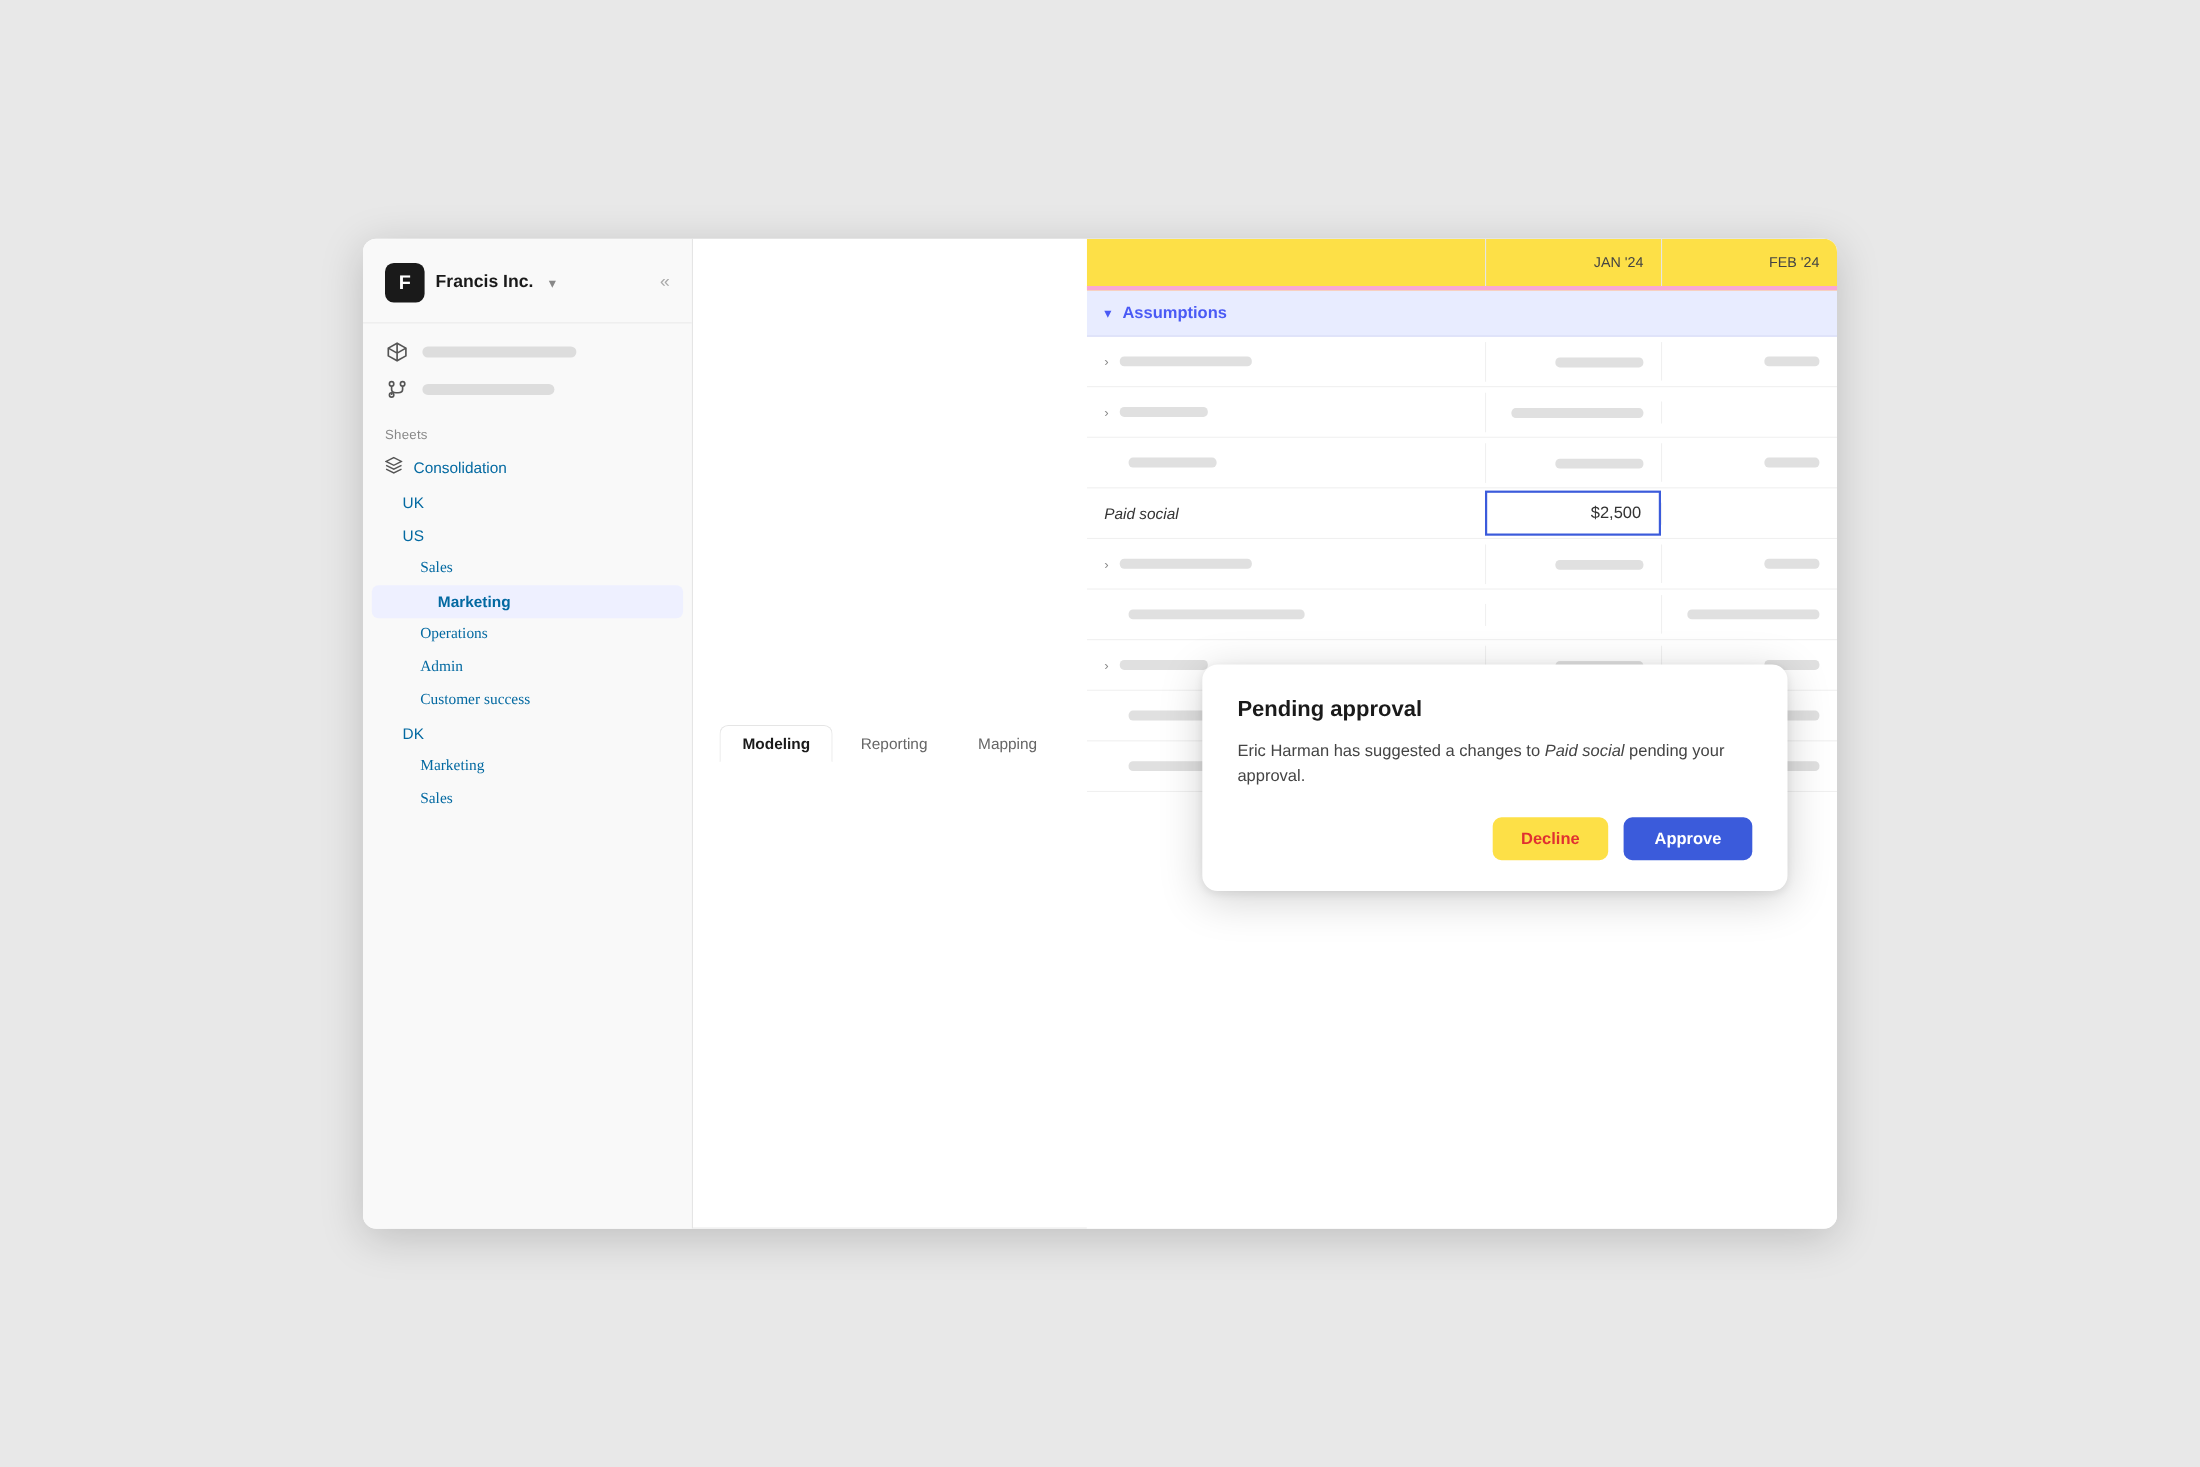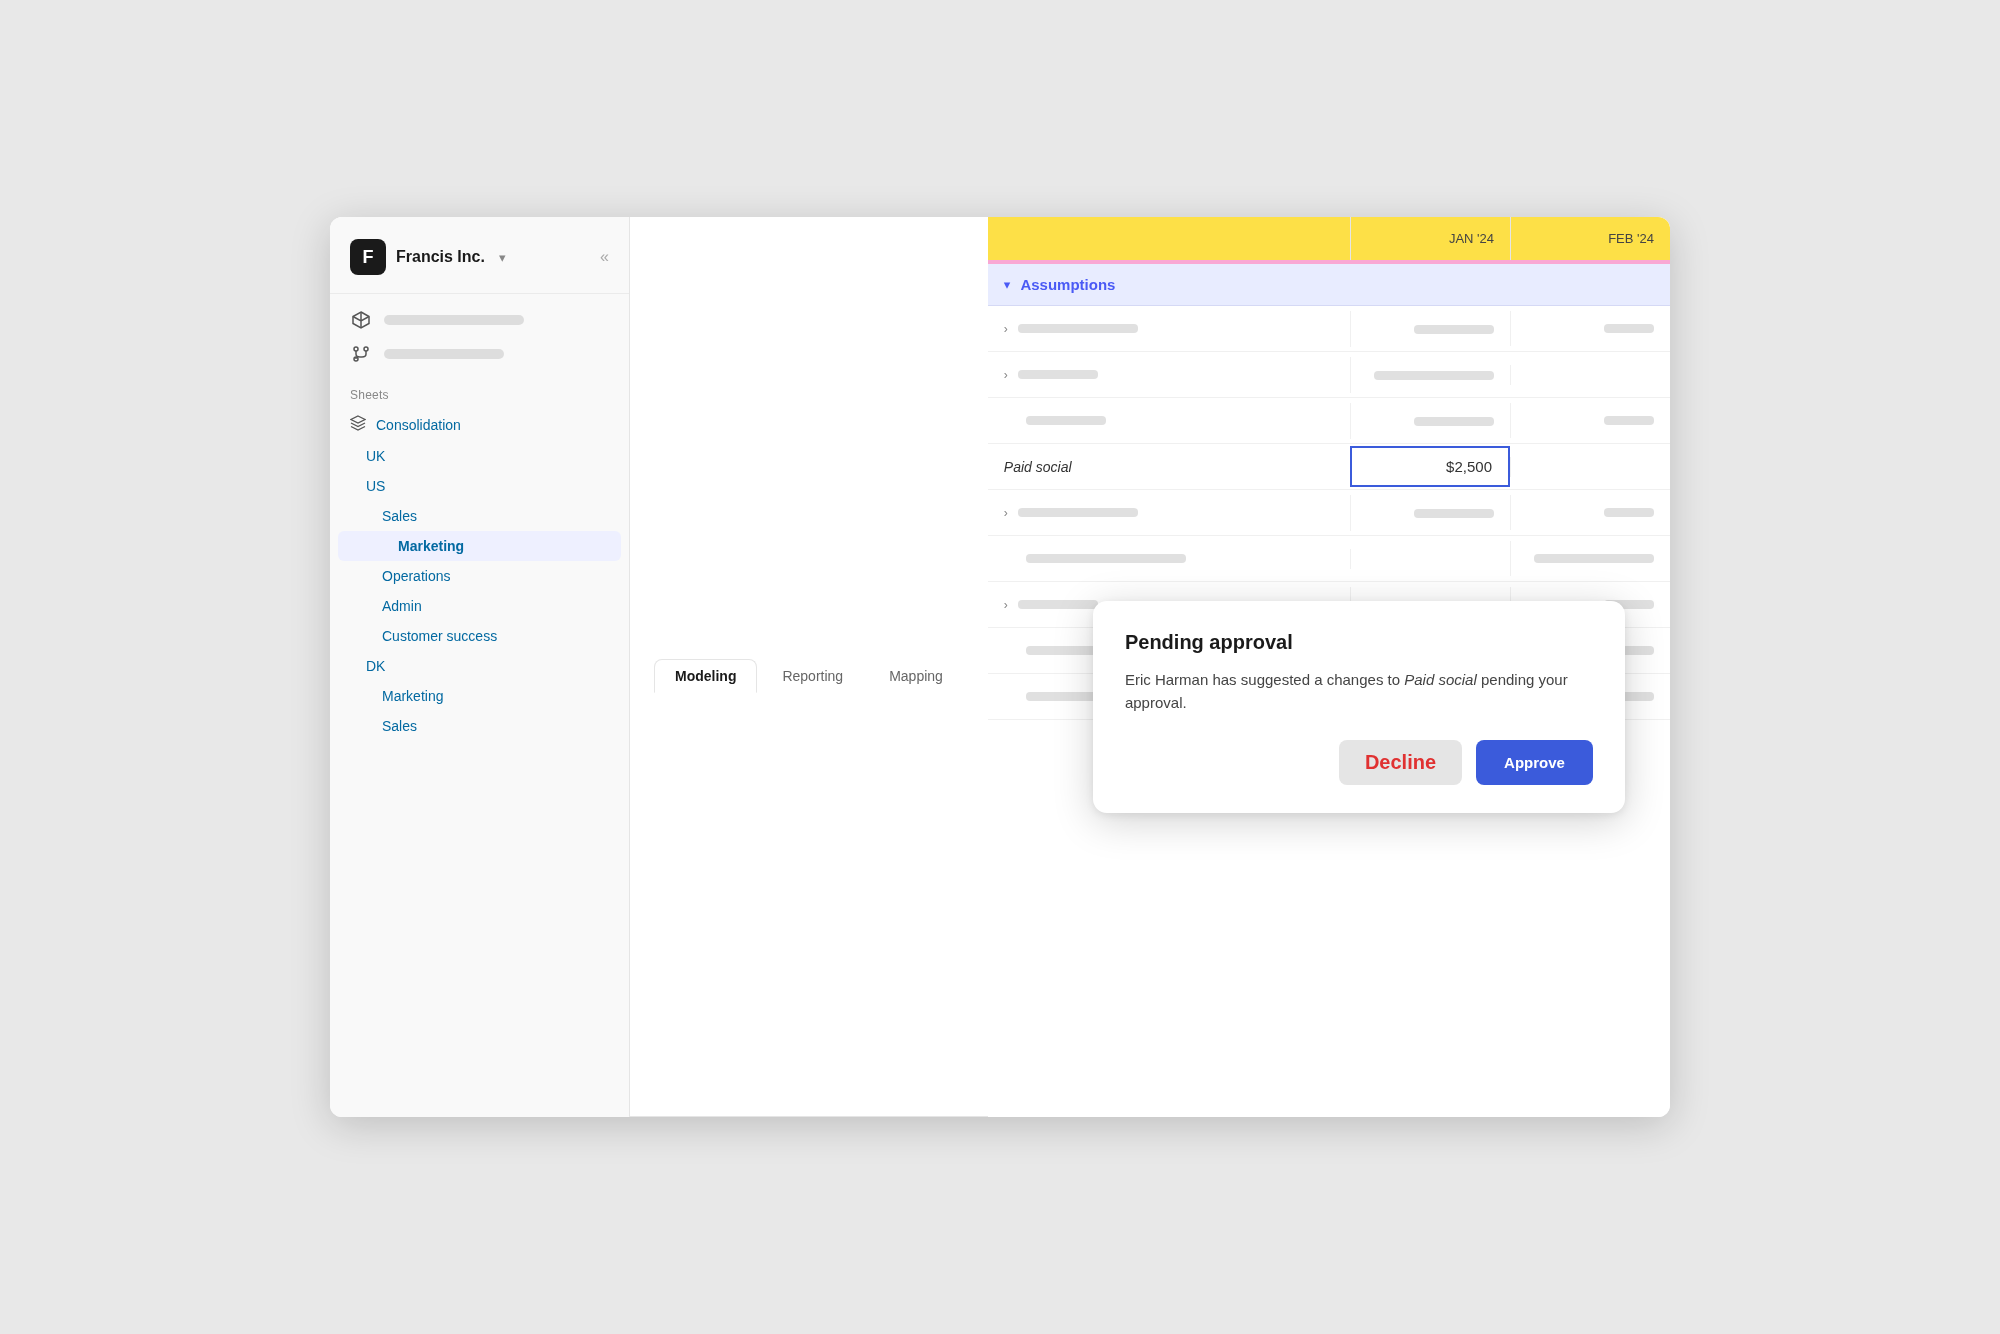--- a/index.html
+++ b/index.html
@@ -111,21 +111,21 @@
       font-weight: 600;
       border-radius: 6px;
       margin: 0 8px;
       padding: 7px 12px;
     }
     .sidebar-item-icon {
       color: #555;
       font-size: 15px;
     }
     .indent-1 { padding-left: 36px; }
-    .indent-2 { padding-left: 52px; }
+    .indent-2 { padding-left: 52px; font-family: Liberation Serif, serif; }
     .indent-3 { padding-left: 68px; }
     .indent-3.active { padding-left: 60px; margin: 0 8px; }
 
     
     .main-content {
       flex: 1;
       display: flex;
       flex-direction: row;
       background: #fff;
       overflow: hidden;
@@ -284,23 +284,23 @@
       font-style: italic;
     }
     .popup-actions {
       display: flex;
       justify-content: flex-end;
       gap: 14px;
     }
     .btn-decline {
       padding: 11px 26px;
       border-radius: 8px;
-      font-size: 20px;
+      font-size: 15px;
       font-weight: 600;
-      background: #e5e5e5;
+      background: #fde047;
       color: #e03131;
       border: none;
       cursor: pointer;
     }
     .btn-approve {
       padding: 11px 28px;
       border-radius: 8px;
       font-size: 15px;
       font-weight: 600;
       background: #3b5bdb;

